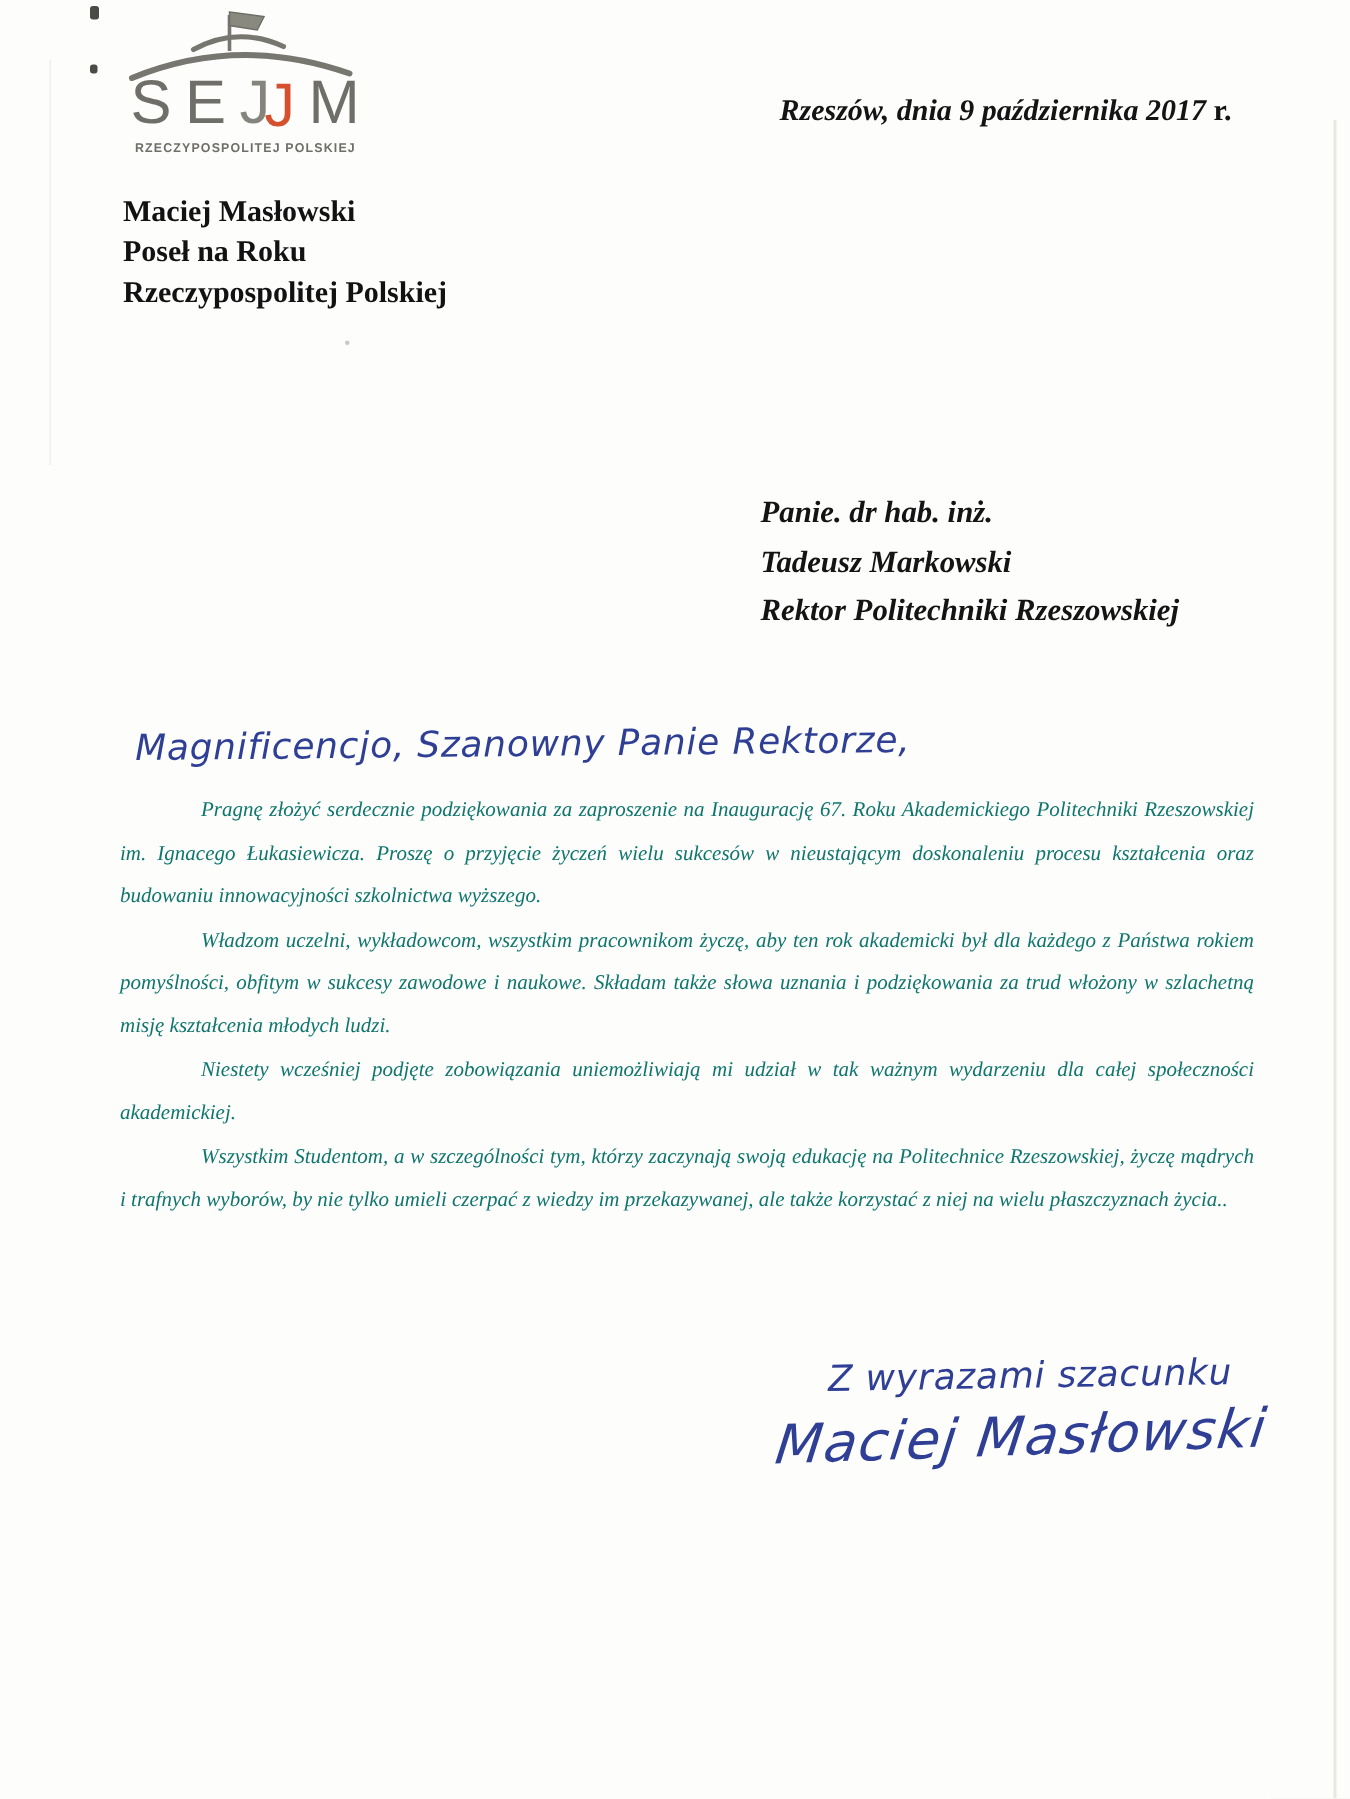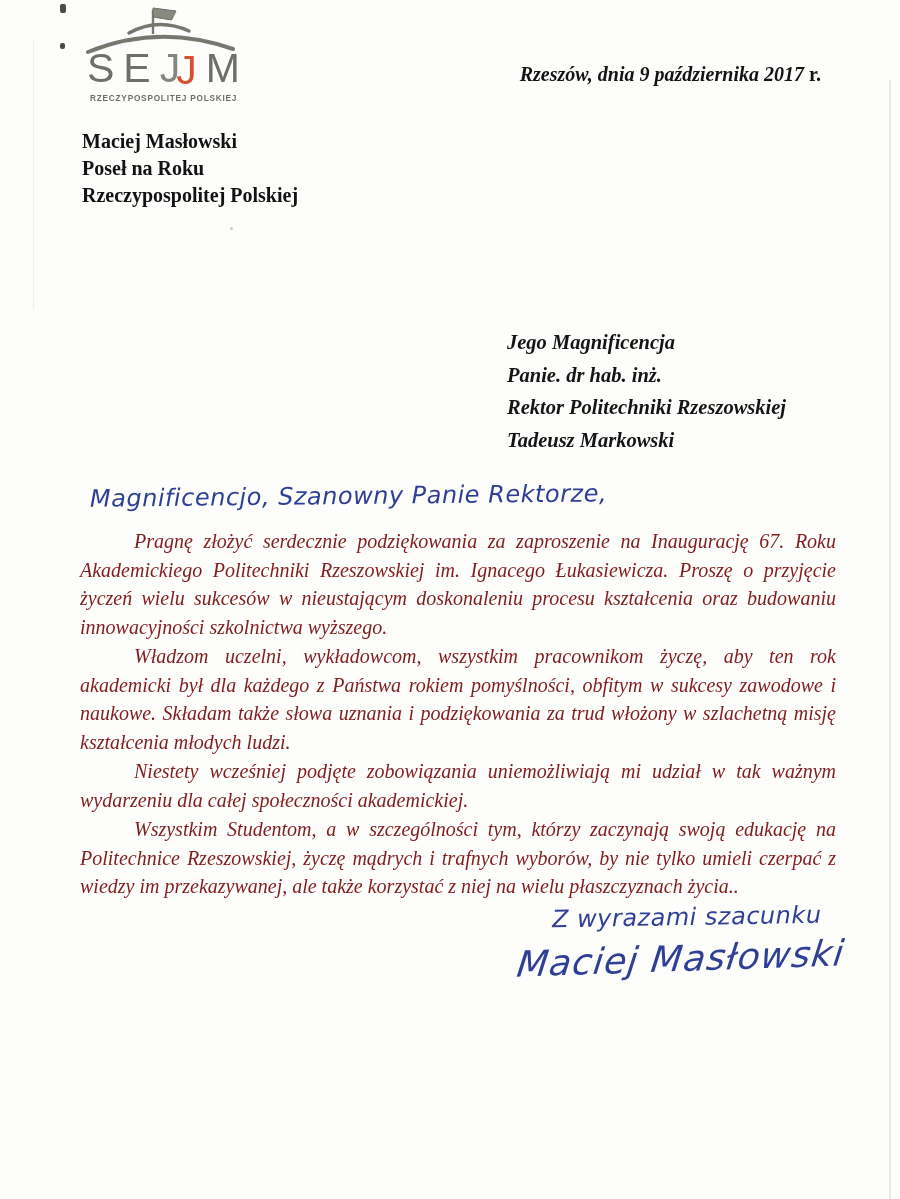--- a/index.html
+++ b/index.html
@@ -73,22 +73,22 @@
     position:absolute;left:518px;top:938px;
     font-size:36px;letter-spacing:1px;
     transform:skewX(-9deg) rotate(-2deg);
     white-space:nowrap;
   }
 
   
   .letter-body{position:absolute;left:80px;top:527px;width:756px;}
   .letter-body p{
     margin:0 0 1px 0;
-    font-size:20px;font-style:italic;line-height:28.5px;
-    text-align:justify;text-indent:54px;color:#7f1d1d;
+    font-size:14px;font-style:italic;line-height:28.5px;
+    text-align:justify;text-indent:54px;color:#0f766e;
   }
 
   
   .scan-line-right{position:absolute;left:889px;top:80px;width:2px;height:1119px;background:#e7e7e4;}
   .scan-line-left{position:absolute;left:33px;top:40px;width:1px;height:270px;background:#efefec;}
   .speck{position:absolute;background:#4a4a46;border-radius:2px;}
   .speck-a{left:60px;top:4px;width:6px;height:9px;}
   .speck-b{left:60px;top:43px;width:5px;height:6px;}
   .speck-c{left:230px;top:227px;width:3px;height:3px;background:#c9c9c4;}
 </style>
@@ -119,24 +119,23 @@
     <span class="date-suffix">r.</span>
   </div>
 
   <div class="sender">
     <div>Maciej Masłowski</div>
     <div>Poseł na Roku</div>
     <div>Rzeczypospolitej Polskiej</div>
   </div>
 
   <div class="recipient">
-    <div>Jego Magnificencja</div>
     <div>Panie. dr hab. inż.</div>
+    <div>Tadeusz Markowski</div>
     <div>Rektor Politechniki Rzeszowskiej</div>
-    <div>Tadeusz Markowski</div>
   </div>
 
   <div class="salutation hand">Magnificencjo, Szanowny Panie Rektorze,</div>
 
   <div class="letter-body">
     <p>Pragnę złożyć serdecznie podziękowania za zaproszenie na Inaugurację 67. Roku Akademickiego Politechniki Rzeszowskiej im. Ignacego Łukasiewicza. Proszę o przyjęcie życzeń wielu sukcesów w nieustającym doskonaleniu procesu kształcenia oraz budowaniu innowacyjności szkolnictwa wyższego.</p>
     <p>Władzom uczelni, wykładowcom, wszystkim pracownikom życzę, aby ten rok akademicki był dla każdego z Państwa rokiem pomyślności, obfitym w sukcesy zawodowe i naukowe. Składam także słowa uznania i podziękowania za trud włożony w szlachetną misję kształcenia młodych ludzi.</p>
     <p>Niestety wcześniej podjęte zobowiązania uniemożliwiają mi udział w tak ważnym wydarzeniu dla całej społeczności akademickiej.</p>
     <p>Wszystkim Studentom, a w szczególności tym, którzy zaczynają swoją edukację na Politechnice Rzeszowskiej, życzę mądrych i trafnych wyborów, by nie tylko umieli czerpać z wiedzy im przekazywanej, ale także korzystać z niej na wielu płaszczyznach życia..</p>
   </div>

